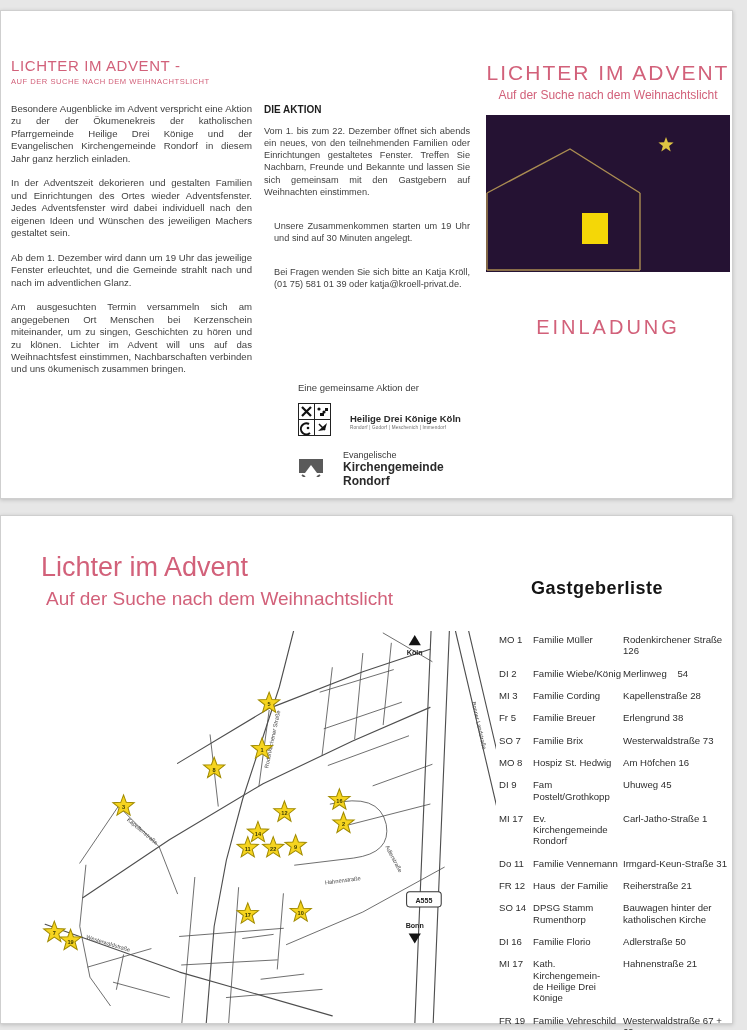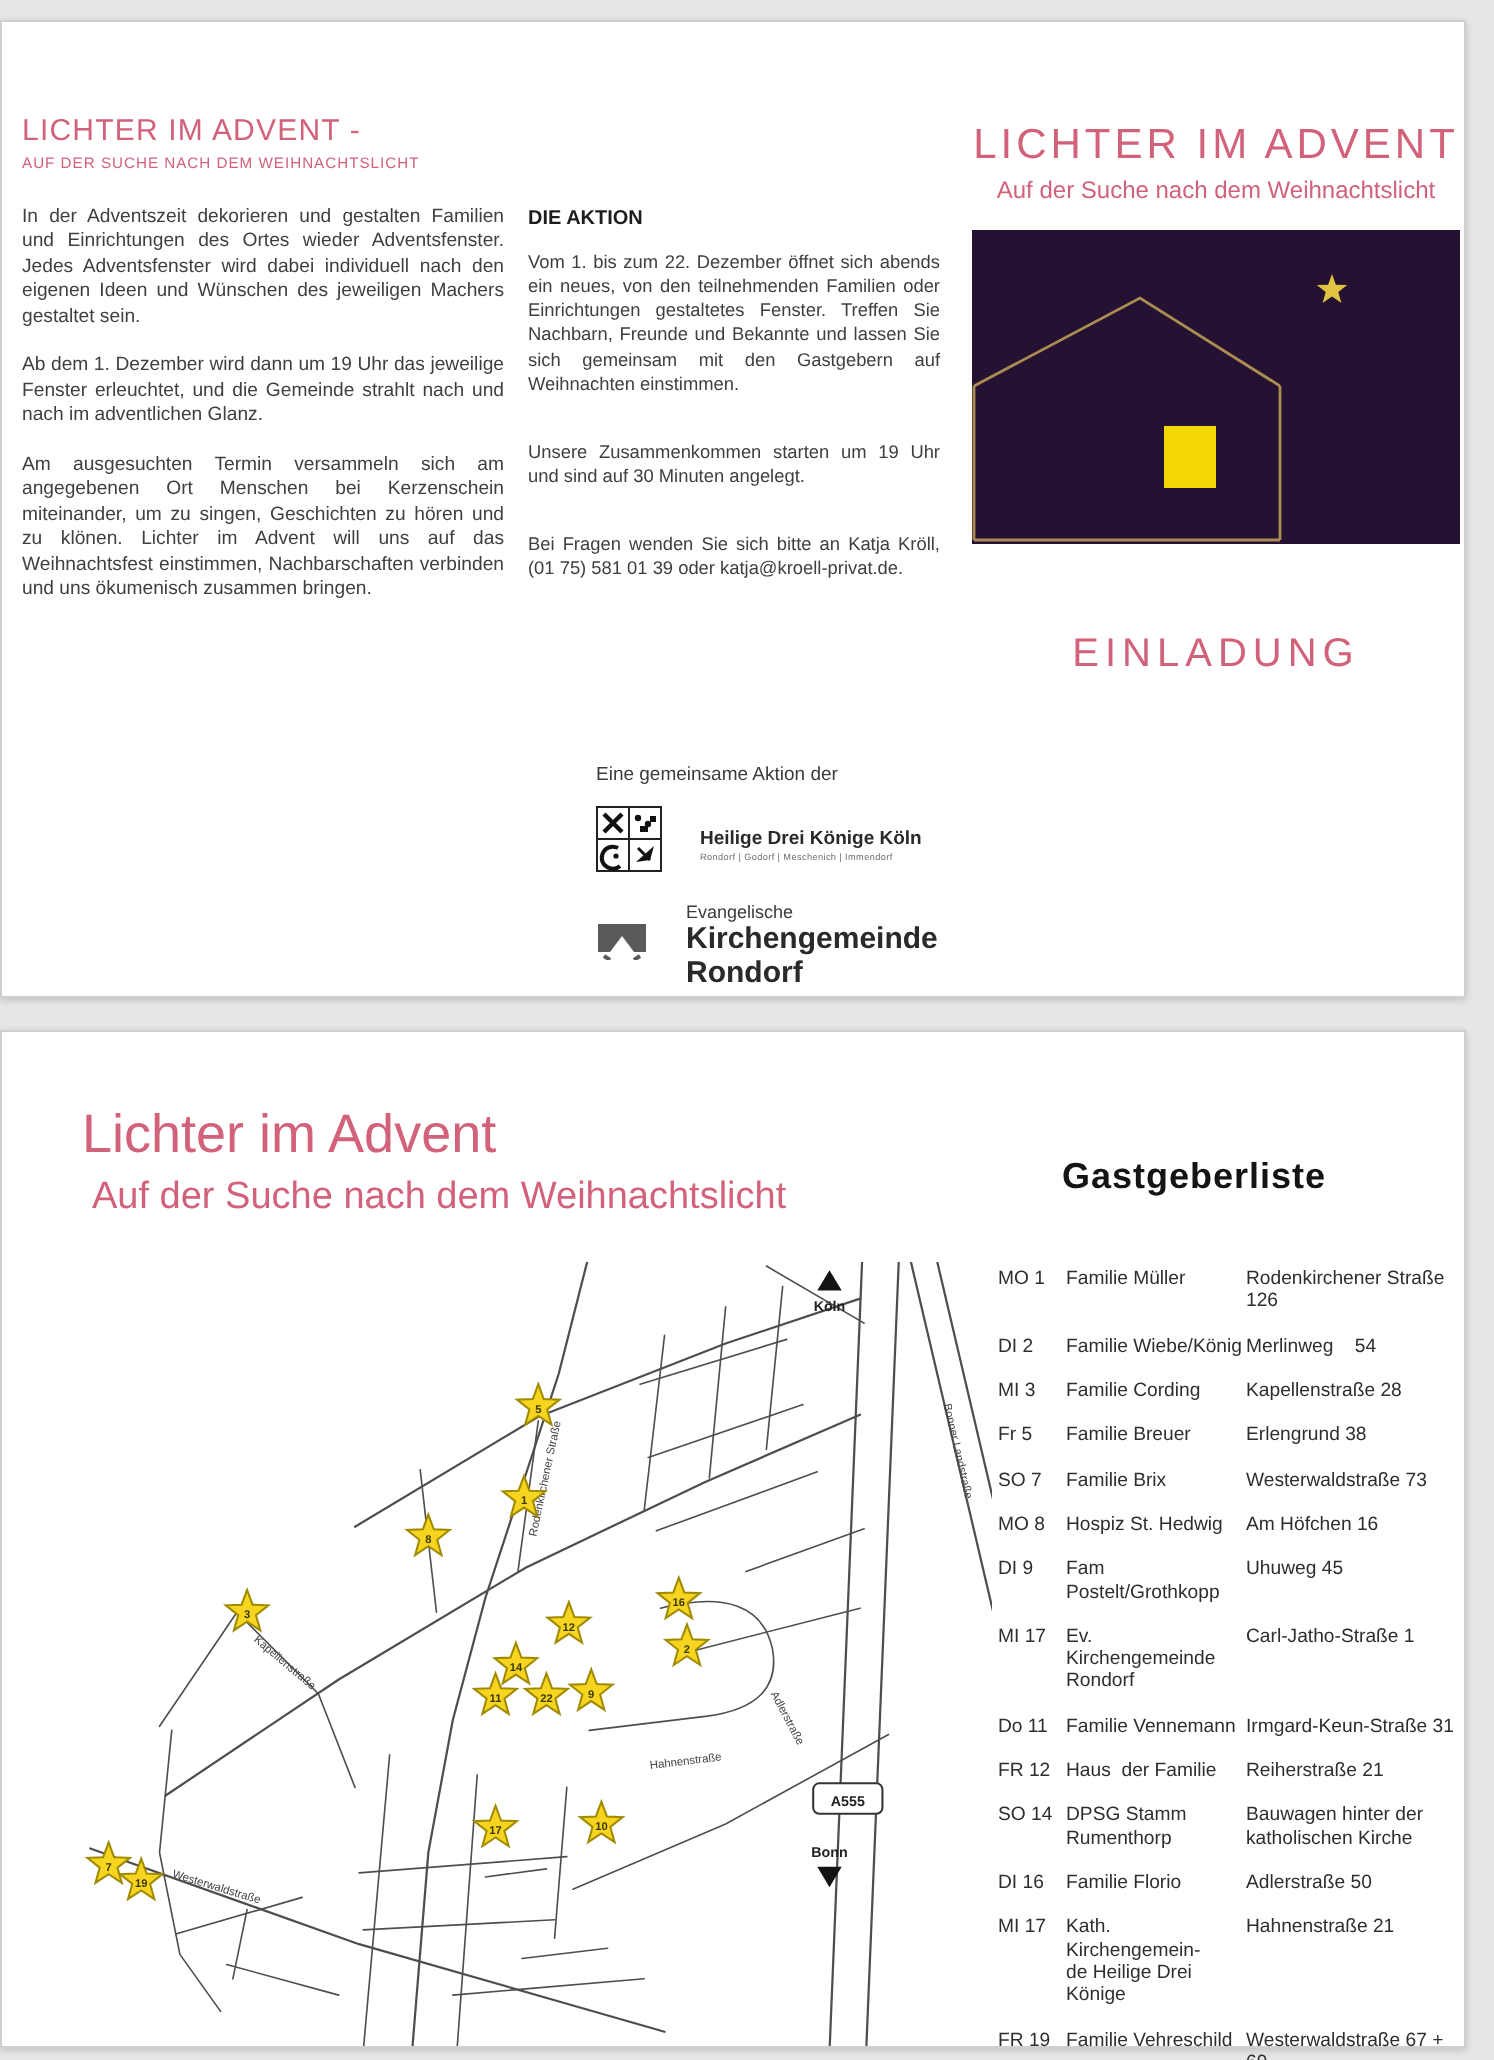--- a/index.html
+++ b/index.html
@@ -14,28 +14,28 @@
   .p1-col1{position:absolute;left:10px;top:46px;width:241px;}
   .p1-col1 .t1{font-size:15px;letter-spacing:.6px;color:#d2617a;font-weight:400;}
   .p1-col1 .t2{font-size:7.6px;letter-spacing:.5px;color:#d2617a;margin-top:3px;}
   .p1-col1 p{margin:12px 0 0 0;font-size:9.6px;line-height:1.3;color:#3f3f3f;text-align:justify;}
   .p1-col1 p:first-of-type{margin-top:17px;}
 
   
   .p1-col2{position:absolute;left:263px;top:93px;width:206px;}
   .p1-col2 h2{margin:0;font-size:10px;font-weight:bold;color:#1d1d1d;}
   .p1-col2 p{margin:10px 0 0 0;font-size:9.2px;line-height:1.32;color:#3f3f3f;text-align:justify;}
-  .p1-col2 p.gap{margin-top:22px;}
+  .p1-col2 p.gap{margin-top:22px;margin-left:10px;}
   .p1-footer{position:absolute;left:297px;top:371px;width:180px;}
   .p1-footer .lead{font-size:9.5px;color:#3c3c3c;}
   .logo-row{display:flex;align-items:center;margin-top:10px;gap:19px;}
   .logo-row .ltxt .big{font-size:9.5px;font-weight:bold;color:#2a2a2a;}
   .logo-row .ltxt .small{font-size:4.6px;color:#6b6b6b;margin-top:1px;letter-spacing:.2px;}
   .logo-row .ltxt .line1{font-size:9px;color:#3a3a3a;}
-  .logo-row .ltxt .line2{font-size:15px;font-weight:bold;color:#2a2a2a;}
+  .logo-row .ltxt .line2{font-size:12px;font-weight:bold;color:#2a2a2a;}
 
   
   .p1-col3{position:absolute;left:485px;top:50px;width:244px;text-align:center;}
   .p1-col3 .t1{font-size:21px;letter-spacing:2px;color:#d2617a;font-weight:400;}
   .p1-col3 .t2{font-size:12px;color:#d2617a;margin-top:3px;}
   .house-img{display:block;margin-top:13px;}
   .einladung{font-size:20px;letter-spacing:3px;color:#d2617a;margin-top:44px;}
 
   
   .p2-title{position:absolute;left:40px;top:36px;font-size:27px;color:#d2617a;font-weight:400;}
@@ -61,20 +61,21 @@
 </head>
 <body>
 
 <div class="canvas">
 
   <div class="page page1">
 
     <div class="p1-col1">
       <div class="t1">LICHTER IM ADVENT -</div>
       <div class="t2">AUF DER SUCHE NACH DEM WEIHNACHTSLICHT</div>
+      <p>Besondere Augenblicke im Advent verspricht eine Aktion zu der der Ökumenekreis der katholischen Pfarrgemeinde Heilige Drei Könige und der Evangelischen Kirchengemeinde Rondorf in diesem Jahr ganz herzlich einladen.</p>
       <p>In der Adventszeit dekorieren und gestalten Familien und Einrichtungen des Ortes wieder Adventsfenster. Jedes Adventsfenster wird dabei individuell nach den eigenen Ideen und Wünschen des jeweiligen Machers gestaltet sein.</p>
       <p>Ab dem 1. Dezember wird dann um 19 Uhr das jeweilige Fenster erleuchtet, und die Gemeinde strahlt nach und nach im adventlichen Glanz.</p>
       <p>Am ausgesuchten Termin versammeln sich am angegebenen Ort Menschen bei Kerzenschein miteinander, um zu singen, Geschichten zu hören und zu klönen. Lichter im Advent will uns auf das Weihnachtsfest einstimmen, Nachbarschaften verbinden und uns ökumenisch zusammen bringen.</p>
     </div>
 
     <div class="p1-col2">
       <h2>DIE AKTION</h2>
       <p>Vom 1. bis zum 22. Dezember öffnet sich abends ein neues, von den teilnehmenden Familien oder Einrichtungen gestaltetes Fenster. Treffen Sie Nachbarn, Freunde und Bekannte und lassen Sie sich gemeinsam mit den Gastgebern auf Weihnachten einstimmen.</p>
       <p class="gap">Unsere Zusammenkommen starten um 19 Uhr und sind auf 30 Minuten angelegt.</p>
       <p class="gap">Bei Fragen wenden Sie sich bitte an Katja Kröll, (01 75) 581 01 39 oder katja@kroell-privat.de.</p>

